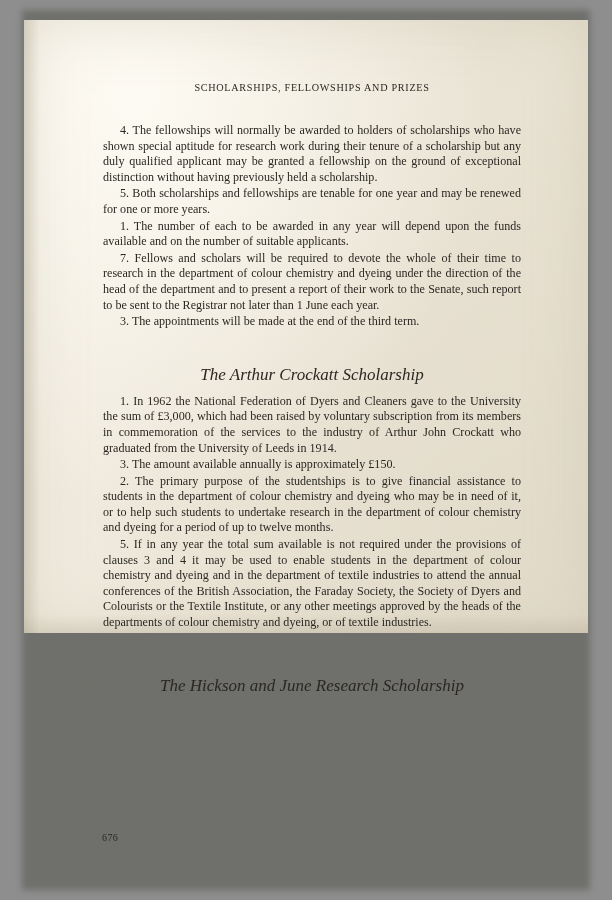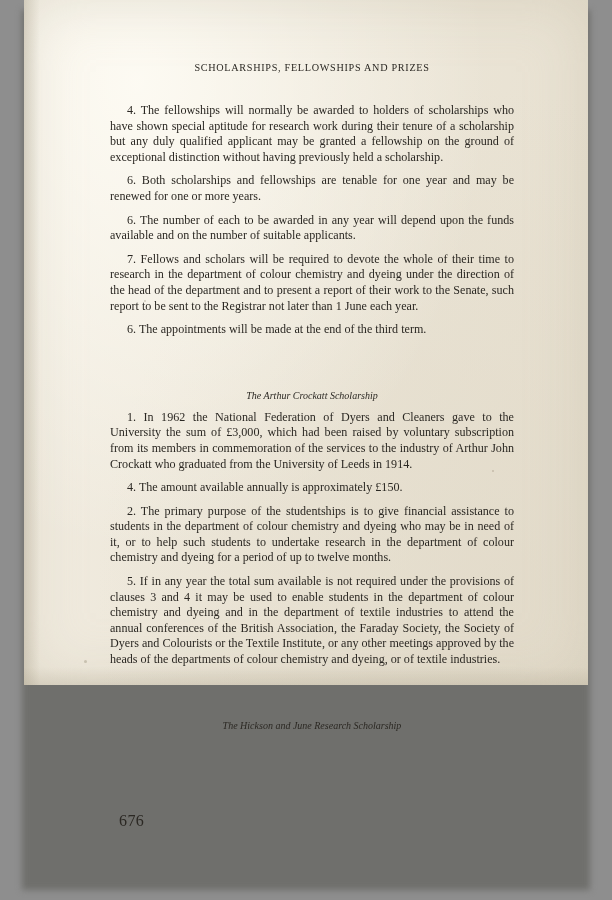--- a/index.html
+++ b/index.html
@@ -18,23 +18,23 @@
     left: 22px;
     top: 10px;
     width: 568px;
     height: 880px;
     background: #6f6f6c;
     filter: blur(3px);
   }
   .page {
     position: absolute;
     left: 24px;
-    top: 0;
+    top: 20px;
     width: 564px;
-    height: 685px;
+    height: 613px;
     background: #efeade;
     background-image:
       radial-gradient(ellipse at 20% 12%, rgba(255,253,246,0.85) 0%, rgba(255,253,246,0) 55%),
       radial-gradient(ellipse at 85% 88%, rgba(222,214,196,0.55) 0%, rgba(222,214,196,0) 60%),
       linear-gradient(100deg, #f3eee3 0%, #ece6d8 45%, #e7e0d0 100%);
     box-shadow: inset 0 0 60px rgba(190,180,158,0.35);
   }
   .edge-left {
     position: absolute;
     left: 0;
@@ -60,45 +60,44 @@
   .running-head {
     text-align: center;
     font-size: 10.2px;
     letter-spacing: 0.7px;
     color: #2a2722;
     margin: 0 0 30px 0;
     font-variant: small-caps;
     text-transform: uppercase;
   }
   p.para {
-    margin: 8px;
+    margin: 1px;
     font-size: 12.1px;
     line-height: 15.6px;
     text-align: justify;
     color: #2b2823;
     text-indent: 17px;
     hyphens: manual;
   }
   .section-title {
     text-align: center;
     font-style: italic;
-    font-size: 10px;
+    font-size: 17px;
     color: #2b2823;
-    margin: 24px 0 9px 0;
+    margin: 14px 0 9px 0;
   }
   .section-title.tight { margin-top: 24px; }
   .spacer-block { height: 20px; }
   .folio {
     position: absolute;
     left: 78px;
     top: 812px;
-    font-size: 16px;
+    font-size: 10px;
     color: #2b2823;
     letter-spacing: 0.4px;
-    margin-left: 17px;
   }
   .speck {
     position: absolute;
     background: rgba(120,108,86,0.30);
     border-radius: 50%;
   }
 </style>
 </head>
 <body>
 
@@ -110,31 +109,31 @@
 
   <div class="speck" style="left:60px; top:660px; width:3px; height:3px;"></div>
   <div class="speck" style="left:468px; top:470px; width:2px; height:2px;"></div>
   <div class="speck" style="left:120px; top:300px; width:2px; height:2px;"></div>
 
   <div class="textblock">
 
     <div class="running-head">SCHOLARSHIPS, FELLOWSHIPS AND PRIZES</div>
 
     <p class="para">4. The fellowships will normally be awarded to holders of scholarships who have shown special aptitude for research work during their tenure of a scholarship but any duly qualified applicant may be granted a fellowship on the ground of exceptional distinction without having previously held a scholarship.</p>
-    <p class="para">6. Both scholarships and fellowships are tenable for one year and may be renewed for one or more years.</p>
-    <p class="para">6. The number of each to be awarded in any year will depend upon the funds available and on the number of suitable applicants.</p>
+    <p class="para">5. Both scholarships and fellowships are tenable for one year and may be renewed for one or more years.</p>
+    <p class="para">1. The number of each to be awarded in any year will depend upon the funds available and on the number of suitable applicants.</p>
     <p class="para">7. Fellows and scholars will be required to devote the whole of their time to research in the department of colour chemistry and dyeing under the direction of the head of the department and to present a report of their work to the Senate, such report to be sent to the Registrar not later than 1 June each year.</p>
-    <p class="para">6. The appointments will be made at the end of the third term.</p>
+    <p class="para">3. The appointments will be made at the end of the third term.</p>
 
     <div class="spacer-block"></div>
 
     <div class="section-title">The Arthur Crockatt Scholarship</div>
 
     <p class="para">1. In 1962 the National Federation of Dyers and Cleaners gave to the University the sum of £3,000, which had been raised by voluntary subscription from its members in commemoration of the services to the industry of Arthur John Crockatt who graduated from the University of Leeds in 1914.</p>
-    <p class="para">4. The amount available annually is approximately £150.</p>
+    <p class="para">3. The amount available annually is approximately £150.</p>
     <p class="para">2. The primary purpose of the studentships is to give financial assistance to students in the department of colour chemistry and dyeing who may be in need of it, or to help such students to undertake research in the department of colour chemistry and dyeing for a period of up to twelve months.</p>
     <p class="para">5. If in any year the total sum available is not required under the provisions of clauses 3 and 4 it may be used to enable students in the department of colour chemistry and dyeing and in the department of textile industries to attend the annual conferences of the British Association, the Faraday Society, the Society of Dyers and Colourists or the Textile Institute, or any other meetings approved by the heads of the departments of colour chemistry and dyeing, or of textile industries.</p>
 
     <div class="spacer-block"></div>
 
     <div class="section-title tight">The Hickson and June Research Scholarship</div>
 
 
   </div>
 

